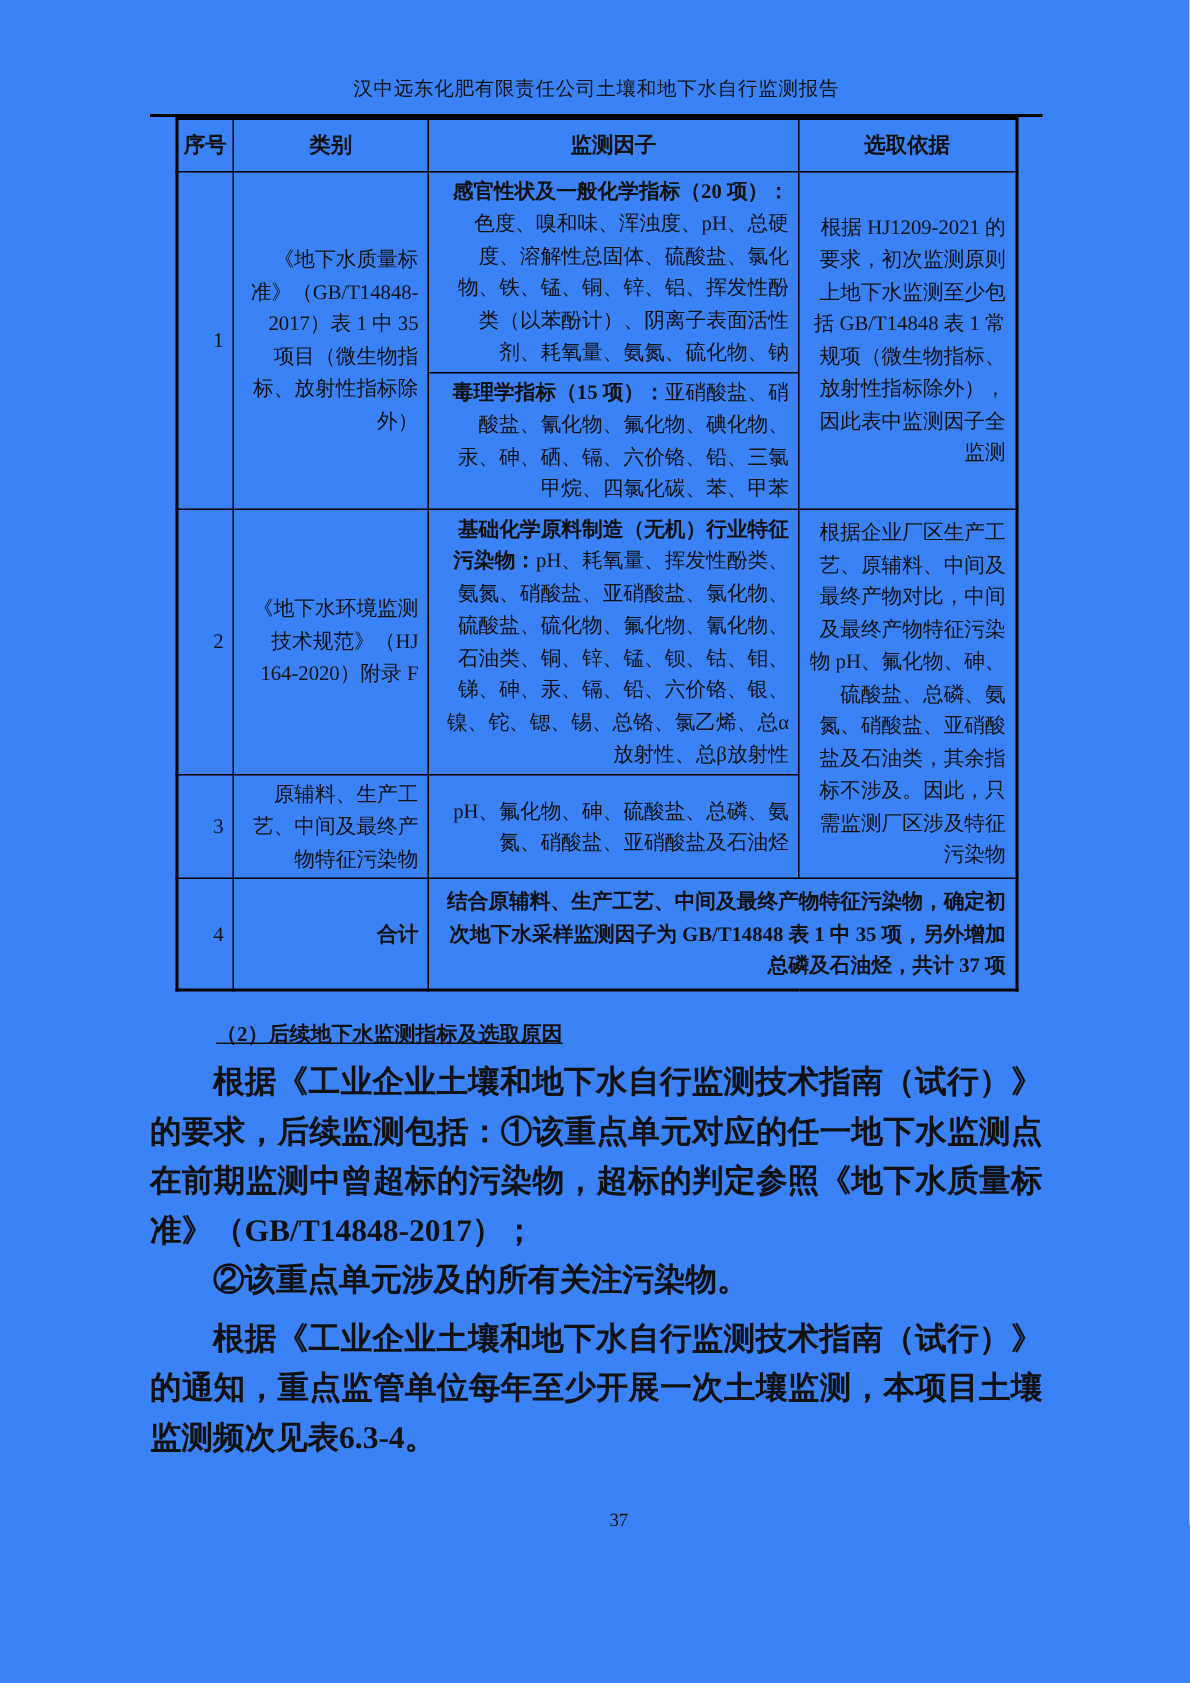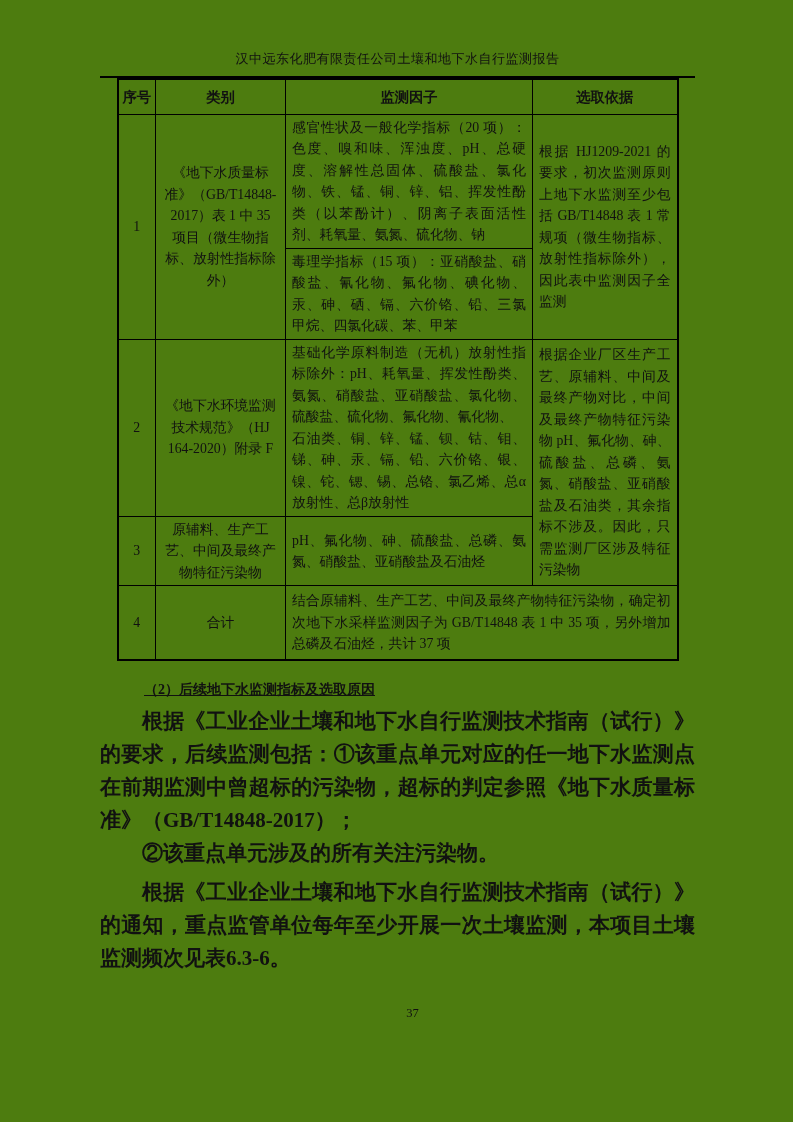--- a/index.html
+++ b/index.html
@@ -4,21 +4,21 @@
 <style>
   html, body {
     margin: 0;
     padding: 0;
     background: #ffffff;
   }
   .page {
     position: relative;
     width: 793px;
     height: 1122px;
-    background: #4d7c0f;
+    background: #3b82f6;
     color: #111111;
     font-family: "Liberation Serif", "DejaVu Serif", serif;
     box-sizing: border-box;
     padding: 50px 98px 0 100px;
     overflow: hidden;
   }
   
   .doc-header {
     text-align: center;
     font-size: 13px;
@@ -46,37 +46,38 @@
   table.monitor col.c-cat { width: 130px; }
   table.monitor col.c-fac { width: 247px; }
   table.monitor col.c-bas { width: 145px; }
   table.monitor th, table.monitor td {
     border: 1px solid #000;
     vertical-align: middle;
     padding: 2px 6px;
     font-size: 13.8px;
     line-height: 1.56;
     box-sizing: border-box;
+    text-align: right;
   }
   table.monitor th {
     font-size: 14.3px;
     font-weight: bold;
     text-align: center;
     padding: 2px 2px;
   }
   tr.r-head { height: 35px; }
   tr.r-1a   { height: 128px; }
   tr.r-1b   { height: 83px; }
   tr.r-2    { height: 159px; }
   tr.r-3    { height: 57px; }
   tr.r-4    { height: 74px; }
   td.center { text-align: center; }
   td.factors, td.basis { text-align: justify; }
-  .b { font-weight: normal; }
-  td.total-content { font-weight: normal; text-align: justify; }
+  .b { font-weight: bold; }
+  td.total-content { font-weight: bold; text-align: justify; }
   
   .sub-heading {
     font-weight: bold;
     font-size: 14px;
     margin: 20px 0 0 0;
     padding-left: 44px;
     text-decoration: underline;
   }
   .para {
     font-size: 21px;
@@ -140,21 +141,21 @@
       <tr class="r-1b">
         <td class="factors">
           <span class="b">毒理学指标（15 项）：</span><span>亚硝酸盐、硝酸盐、氰化物、氟化物、碘化物、汞、砷、硒、镉、六价铬、铅、三氯甲烷、四氯化碳、苯、甲苯</span>
         </td>
       </tr>
 
       <tr class="r-2">
         <td class="center">2</td>
         <td class="center">《地下水环境监测技术规范》（HJ 164-2020）附录 F</td>
         <td class="factors">
-          <span class="b">基础化学原料制造（无机）放射性指标除外：</span><span>pH、耗氧量、挥发性酚类、氨氮、硝酸盐、亚硝酸盐、氯化物、硫酸盐、硫化物、氟化物、氰化物、</span><br>
+          <span class="b">基础化学原料制造（无机）行业特征污染物：</span><span>pH、耗氧量、挥发性酚类、氨氮、硝酸盐、亚硝酸盐、氯化物、硫酸盐、硫化物、氟化物、氰化物、</span><br>
           <span>石油类、铜、锌、锰、钡、钴、钼、锑、砷、汞、镉、铅、六价铬、银、镍、铊、锶、锡、总铬、氯乙烯、总α放射性、总β放射性</span>
         </td>
         <td class="basis" rowspan="2">根据企业厂区生产工艺、原辅料、中间及最终产物对比，中间及最终产物特征污染物 pH、氟化物、砷、硫酸盐、总磷、氨氮、硝酸盐、亚硝酸盐及石油类，其余指标不涉及。因此，只需监测厂区涉及特征污染物</td>
       </tr>
 
       <tr class="r-3">
         <td class="center">3</td>
         <td class="center">原辅料、生产工艺、中间及最终产物特征污染物</td>
         <td class="factors">pH、氟化物、砷、硫酸盐、总磷、氨氮、硝酸盐、亚硝酸盐及石油烃</td>
       </tr>
@@ -164,17 +165,17 @@
         <td class="center b">合计</td>
         <td class="total-content" colspan="2">结合原辅料、生产工艺、中间及最终产物特征污染物，确定初次地下水采样监测因子为 GB/T14848 表 1 中 35 项，另外增加总磷及石油烃，共计 37 项</td>
       </tr>
     </tbody>
   </table>
 
   <div class="sub-heading">（2）后续地下水监测指标及选取原因</div>
   <p class="para">根据《工业企业土壤和地下水自行监测技术指南（试行）》的要求，后续监测包括：①该重点单元对应的任一地下水监测点在前期监测中曾超标的污染物，超标的判定参照《地下水质量标准》（GB/T14848-2017）；</p>
   <p class="para tight">②该重点单元涉及的所有关注污染物。</p>
 
-  <p class="para">根据《工业企业土壤和地下水自行监测技术指南（试行）》的通知，重点监管单位每年至少开展一次土壤监测，本项目土壤监测频次见表6.3-6。</p>
+  <p class="para">根据《工业企业土壤和地下水自行监测技术指南（试行）》的通知，重点监管单位每年至少开展一次土壤监测，本项目土壤监测频次见表6.3-4。</p>
 
   <div class="page-number">37</div>
 
 </div>
 
 </body></html>

